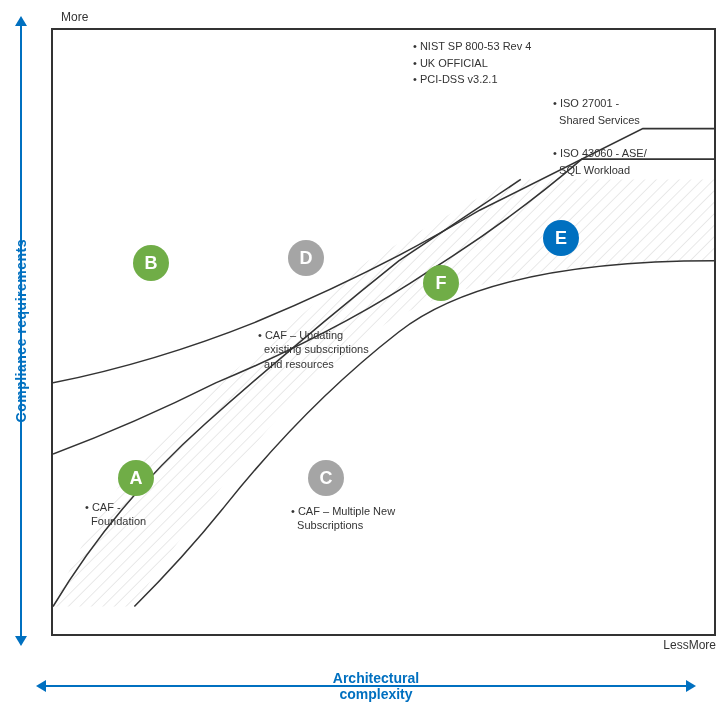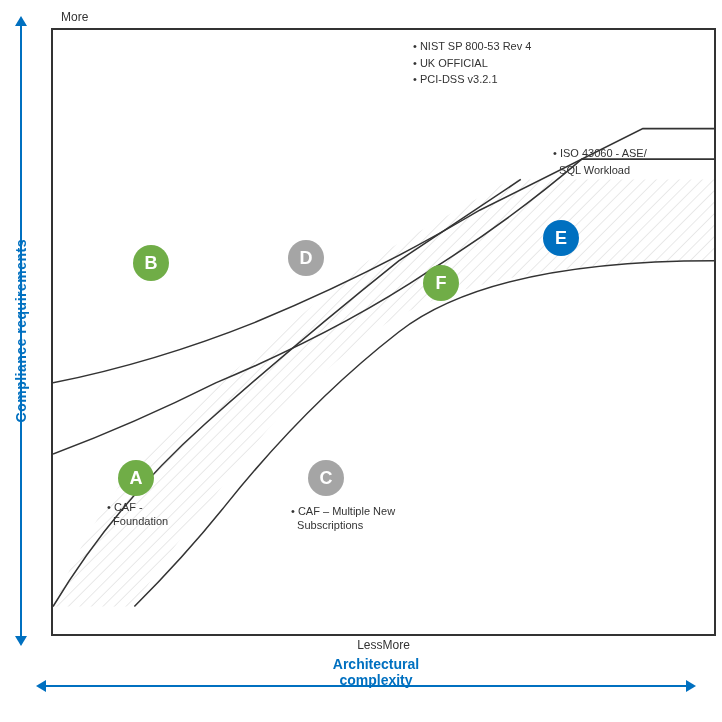--- a/index.html
+++ b/index.html
@@ -94,35 +94,36 @@
     }
     .chart-box {
       position: relative;
       flex: 1;
       border: 2px solid #333;
       overflow: hidden;
       background: white;
     }
     .bottom-labels {
       display: flex;
-      justify-content: center;
+      justify-content: flex-end;
       padding: 2px 0 0 0;
       height: 20px;
     }
     .less-label {
       font-size: 12px;
       color: #333;
     }
     .more-label-right {
       font-size: 12px;
       color: #333;
     }
     .x-axis-section {
       height: 60px;
       display: flex;
+      align-items: center;
       justify-content: center;
       position: relative;
       padding-left: 30px;
     }
     .x-axis-label {
       color: #0070c0;
       font-weight: bold;
       font-size: 14px;
       text-align: center;
     }
@@ -255,31 +256,36 @@
           <div class="badge badge-green" style="left:80px;top:215px">B</div>
 
           <div class="badge badge-gray" style="left:255px;top:430px">C</div>
 
           <div class="badge badge-gray" style="left:235px;top:210px">D</div>
 
           <div class="badge badge-blue" style="left:490px;top:190px">E</div>
 
           <div class="badge badge-green" style="left:370px;top:235px">F</div>
 
-          <div class="annotation" style="left:54px;top:470px">• CAF -<br>&nbsp;&nbsp;Foundation</div>
-
-
+          <div class="annotation" style="left:32px;top:470px">• CAF -<br>&nbsp;&nbsp;Foundation</div>
+
+
+          <div class="annotation" style="left:205px;top:298px">• CAF – Updating<br>&nbsp;&nbsp;existing subscriptions<br>&nbsp;&nbsp;and resources</div>
 
           <div class="annotation" style="left:238px;top:474px">• CAF – Multiple New<br>&nbsp;&nbsp;Subscriptions</div>
 
 
           <div class="top-right-annot" style="left:320px;top:8px">
             <div>• NIST SP 800-53 Rev 4</div>
             <div>• UK OFFICIAL</div>
             <div>• PCI-DSS v3.2.1</div>
+          </div>
+          <div class="top-right-annot" style="left:460px;top:65px">
+            <div>• ISO 27001 -</div>
+            <div>&nbsp;&nbsp;Shared Services</div>
           </div>
           <div class="top-right-annot" style="left:460px;top:115px">
             <div>• ISO 43060 - ASE/</div>
             <div>&nbsp;&nbsp;SQL Workload</div>
           </div>
 
         </div>
       </div>
       <div class="bottom-labels">
         <span class="less-label">Less</span>

